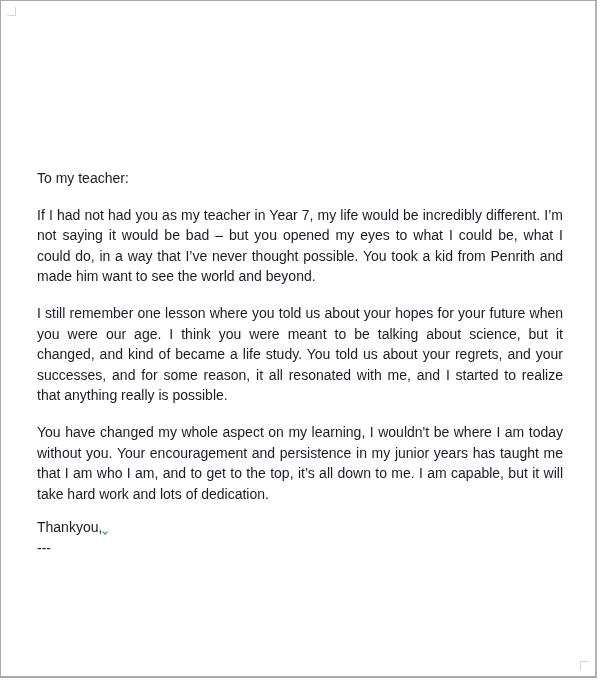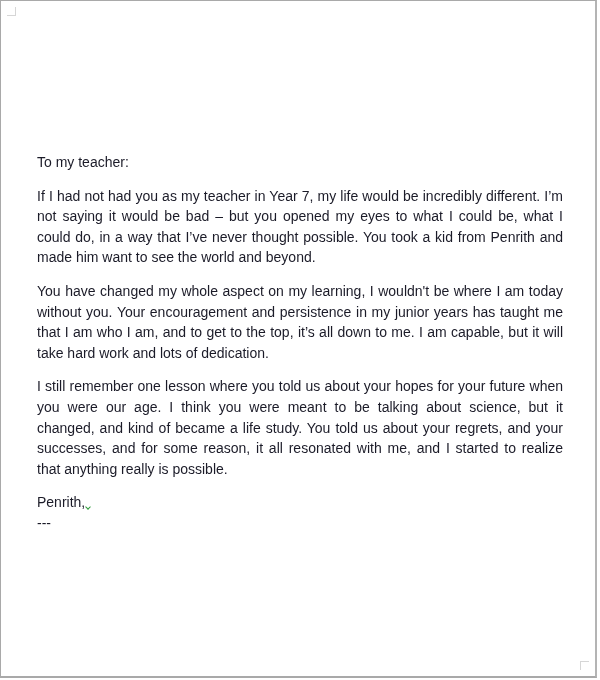--- a/index.html
+++ b/index.html
@@ -40,21 +40,21 @@
       left: 36px;
       top: 151px;
       width: 526px;
       font-family: "Liberation Sans", sans-serif;
       font-size: 14px;
       line-height: 20.6px;
       color: #1b1b28;
       text-align: justify;
     }
     .letter p {
-      margin: 0 0 13px 0;
+      margin: 16px 0 13px 0;
     }
     .letter .salutation {
       margin-bottom: 13px;
     }
     .letter .closing-line {
       margin: 0;
       text-align: left;
     }
     .grammar-mark {
       display: inline-block;
@@ -70,18 +70,18 @@
 </head>
 <body>
 
 <div class="page">
   <span class="corner tl"></span>
   <span class="corner br"></span>
 
   <div class="letter">
     <p class="salutation">To my teacher:</p>
     <p>If I had not had you as my teacher in Year 7, my life would be incredibly different. I’m not saying it would be bad – but you opened my eyes to what I could be, what I could do, in a way that I’ve never thought possible. You took a kid from Penrith and made him want to see the world and beyond.</p>
+    <p>I still remember one lesson where you told us about your hopes for your future when you were our age. I think you were meant to be talking about science, but it changed, and kind of became a life study. You told us about your regrets, and your successes, and for some reason, it all resonated with me, and I started to realize that anything really is possible.</p>
     <p>You have changed my whole aspect on my learning, I wouldn't be where I am today without you. Your encouragement and persistence in my junior years has taught me that I am who I am, and to get to the top, it’s all down to me. I am capable, but it will take hard work and lots of dedication.</p>
-    <p>I still remember one lesson where you told us about your hopes for your future when you were our age. I think you were meant to be talking about science, but it changed, and kind of became a life study. You told us about your regrets, and your successes, and for some reason, it all resonated with me, and I started to realize that anything really is possible.</p>
-    <p class="closing-line"><span>Penrith,</span><span class="grammar-mark"></span></p>
+    <p class="closing-line"><span>Thankyou,</span><span class="grammar-mark"></span></p>
     <p class="closing-line">---</p>
   </div>
 </div>
 
 </body></html>

